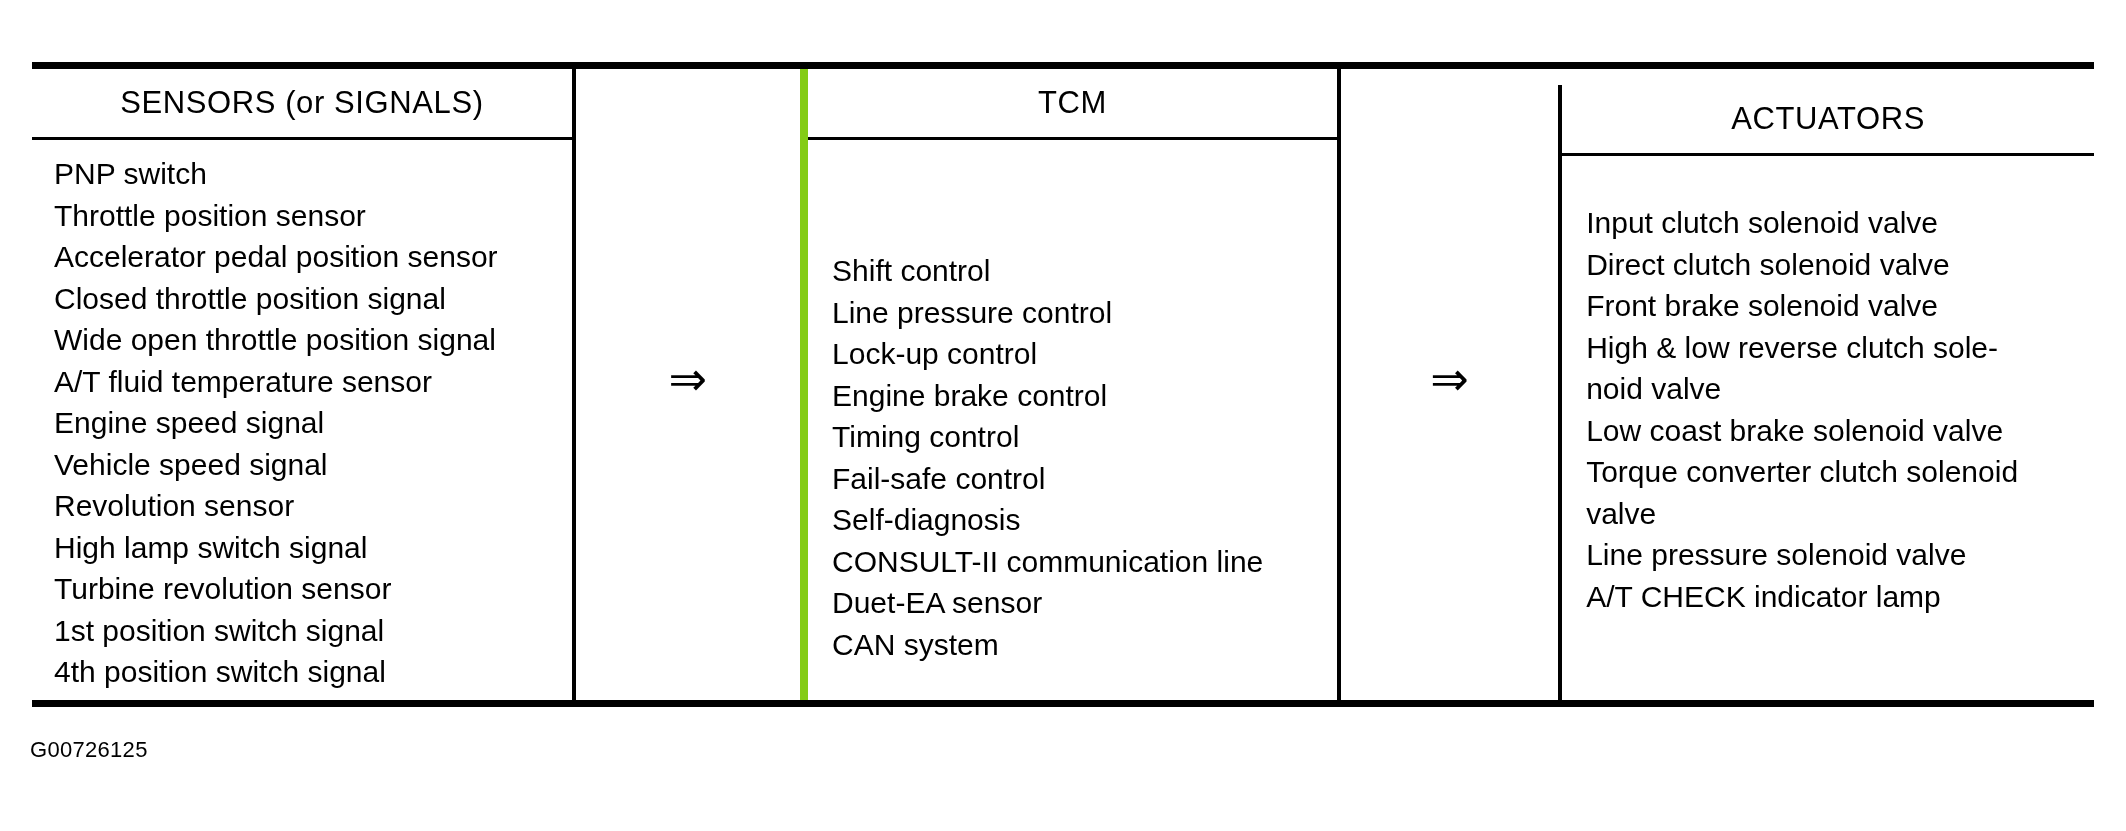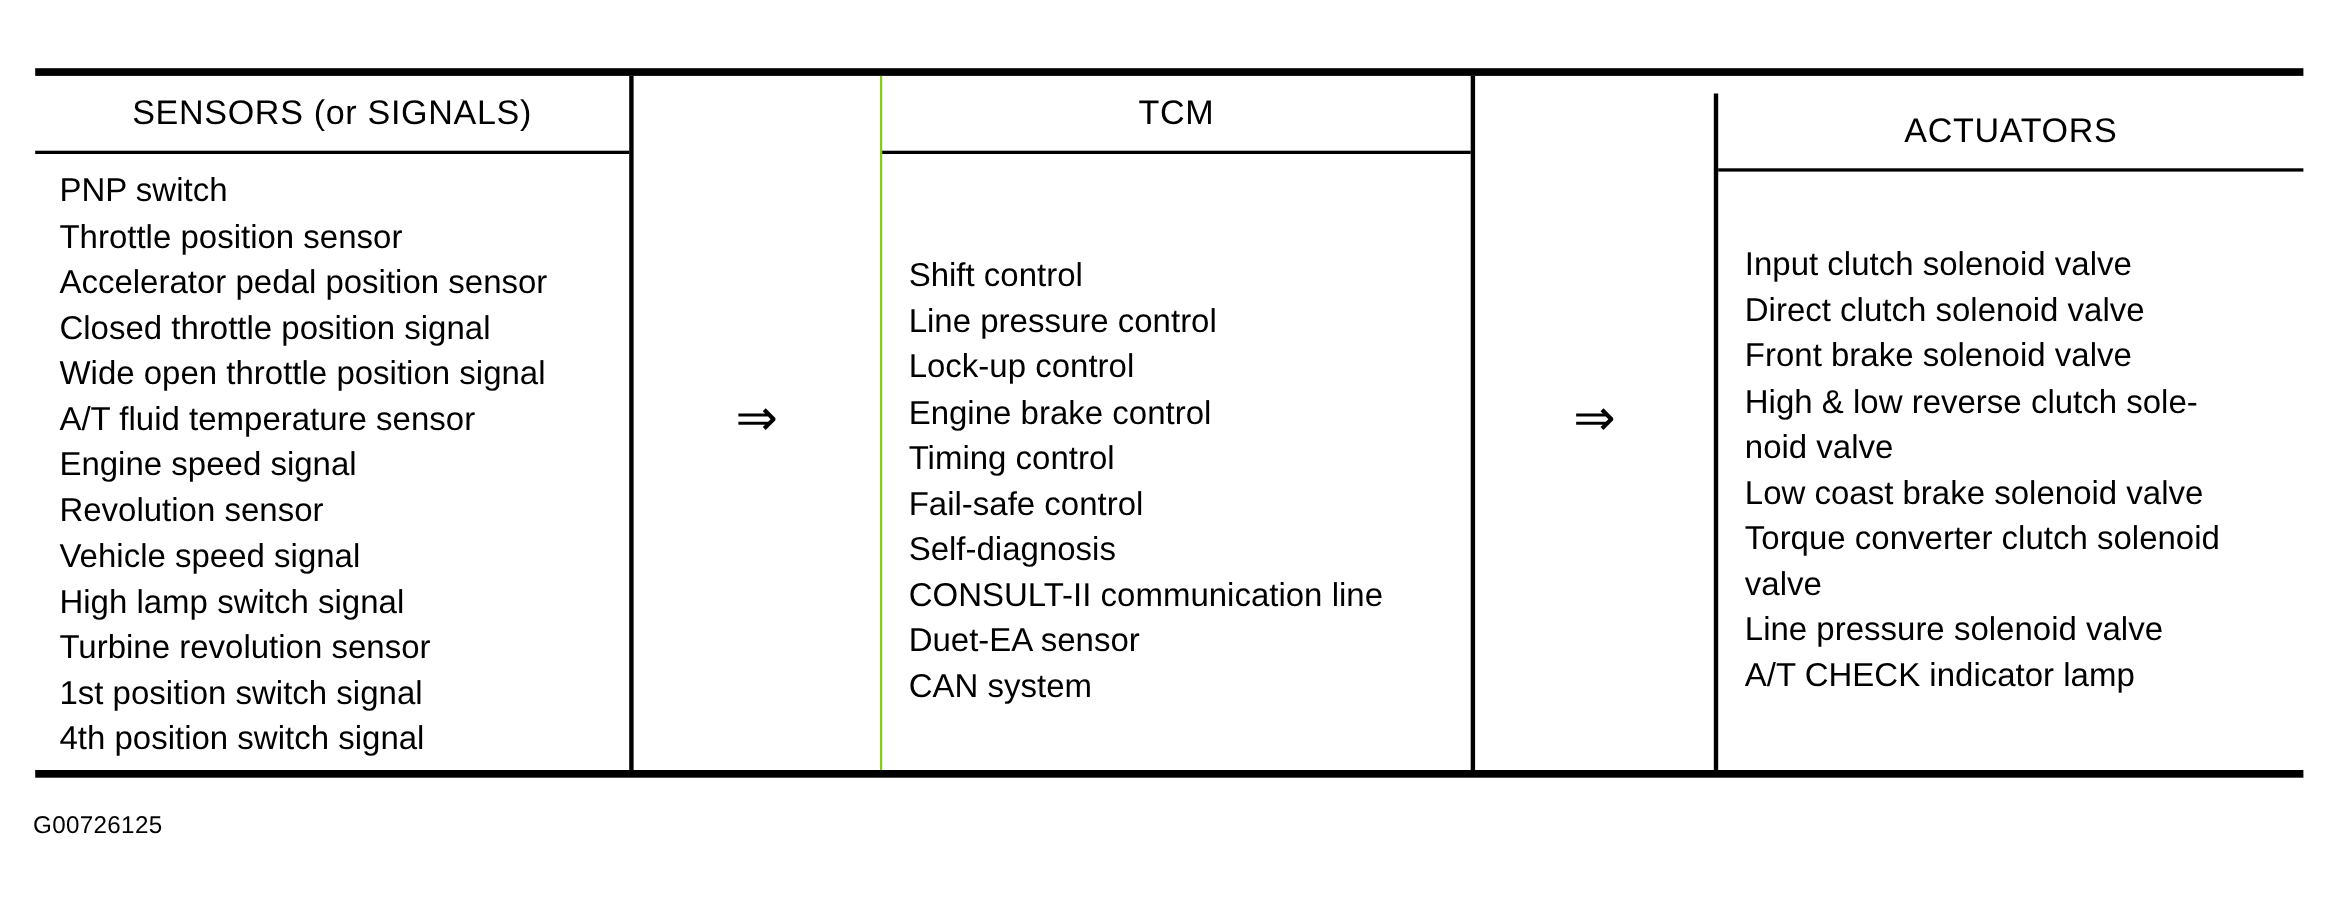--- a/index.html
+++ b/index.html
@@ -36,21 +36,21 @@
   }
 
   .panel {
     position: relative;
     box-sizing: border-box;
     display: flex;
     flex-direction: column;
   }
 
   .panel-sensors  { width: 548px; border-right: 4px solid #000; }
-  .panel-tcm      { width: 545px; border-left: 2px solid #84cc16; border-right: 4px solid #000; }
+  .panel-tcm      { width: 545px; border-left: 8px solid #84cc16; border-right: 4px solid #000; gap: 20px; }
   .panel-actuators{ width: 540px; border-left: 4px solid #000; margin-top: 16px; }
 
   .gap {
     position: relative;
     display: flex;
     align-items: center;
     justify-content: center;
     box-sizing: border-box;
   }
   .gap-1 { width: 226px; }
@@ -91,21 +91,21 @@
 
   .item {
     font-size: 30px;
     line-height: 41.5px;
     white-space: pre-wrap;
   }
 
   
   .body-sensors   { padding-top: 13px; }
   .body-tcm       { padding-top: 90px; }
-  .body-actuators { padding-top: 64px; }
+  .body-actuators { padding-top: 46px; }
 
   .panel-tcm .panel-body,
   .panel-actuators .panel-body { padding-left: 24px; }
 
   .figure-id {
     position: absolute;
     left: 30px;
     top: 737px;
     font-size: 22px;
     letter-spacing: 0.3px;
@@ -122,22 +122,22 @@
       <div class="panel-title">SENSORS (or SIGNALS)</div>
       <div class="panel-body body-sensors">
         <ul class="item-list">
           <li class="item">PNP switch</li>
           <li class="item">Throttle position sensor</li>
           <li class="item">Accelerator pedal position sensor</li>
           <li class="item">Closed throttle position signal</li>
           <li class="item">Wide open throttle position signal</li>
           <li class="item">A/T fluid temperature sensor</li>
           <li class="item">Engine speed signal</li>
+          <li class="item">Vehicle speed signal</li>
           <li class="item">Revolution sensor</li>
-          <li class="item">Vehicle speed signal</li>
           <li class="item">High lamp switch signal</li>
           <li class="item">Turbine revolution sensor</li>
           <li class="item">1st position switch signal</li>
           <li class="item">4th position switch signal</li>
         </ul>
       </div>
     </div>
 
     <div class="gap gap-1">
       <span class="arrow">⇒</span>

